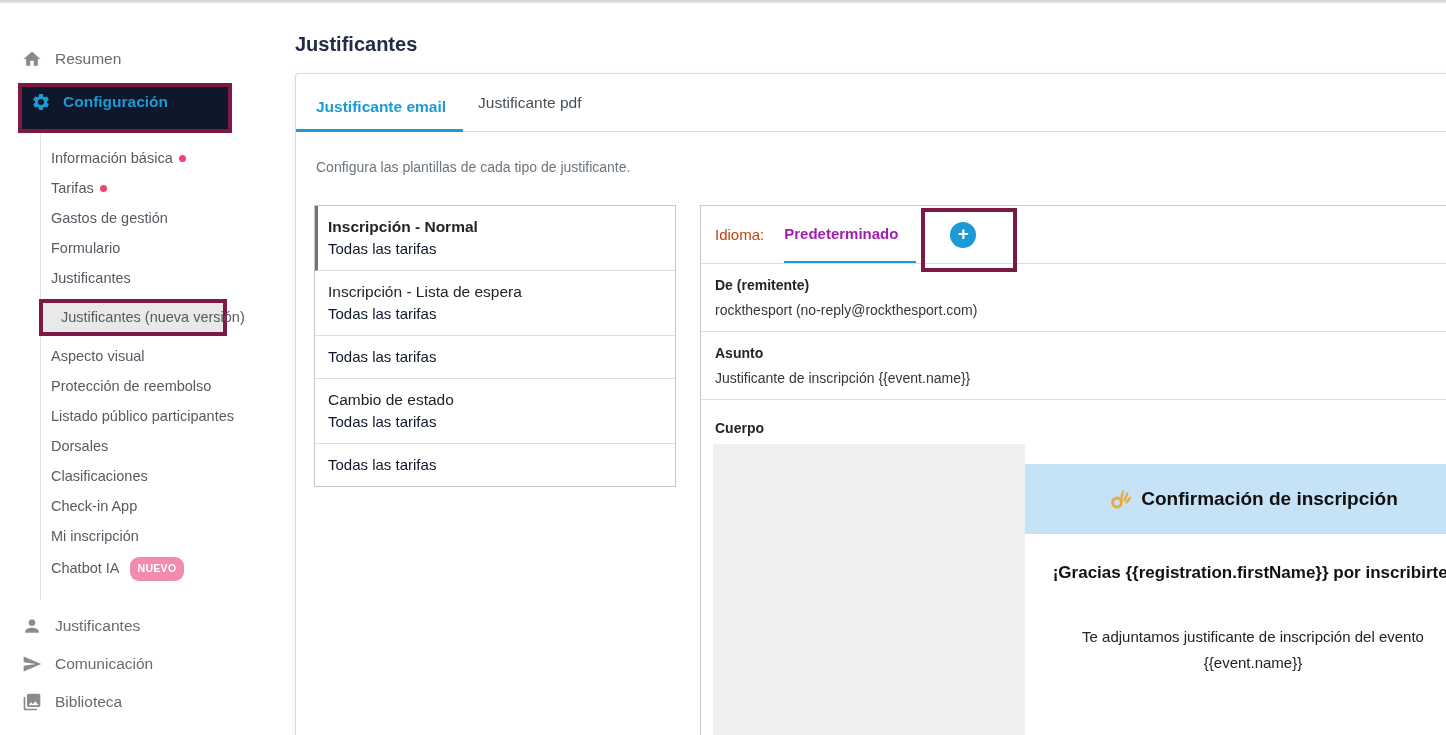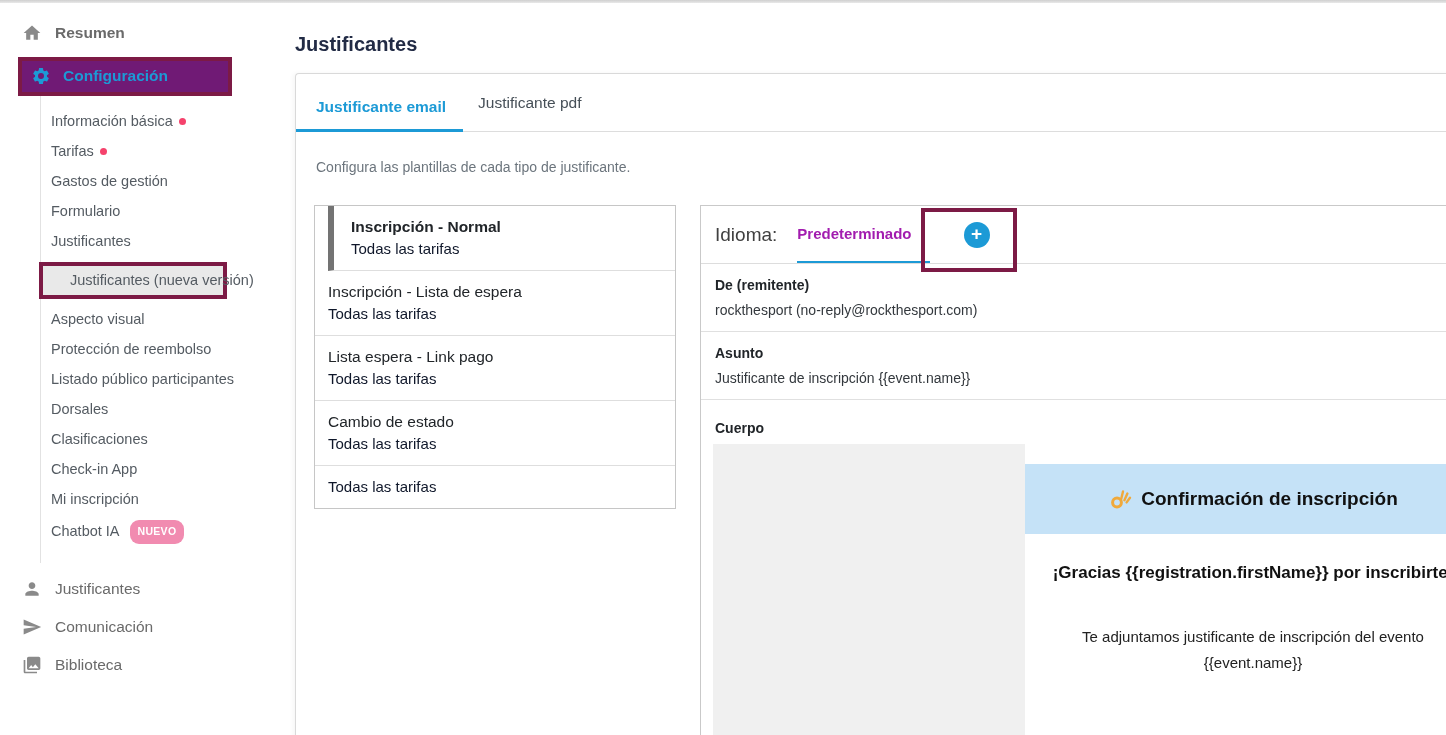--- a/index.html
+++ b/index.html
@@ -9,37 +9,37 @@
     font-family:"Liberation Sans", sans-serif; color:#333;
   }
   .top-strip { position:absolute; top:0; left:0; width:1446px; height:3px;
     background:linear-gradient(#cfcfcf,#e9e9e9); }
 
   
   .sidebar { position:absolute; left:0; top:3px; width:285px; height:732px; background:#fff; }
   .nav-item { display:flex; align-items:center; margin-left:22px; color:#6a6a6a; font-size:15.5px; }
   .nav-item .nico { width:20px; height:20px; flex:0 0 20px; }
   .nav-item .nlabel { margin-left:13px; }
-  .nav-resumen { margin-top:19px; height:22px;font-weight:bold; }
+  .nav-resumen { margin-top:45px; height:22px; }
 
   .config-box {
     margin:13px 0 0 18px; width:214px;
-    border:4px solid #7c1a45; background:#701a75;
-    display:flex; align-items:center; padding:5px 6px 6px 9px;
+    border:4px solid #7c1a45; background:#0f172a;
+    display:flex; align-items:center; padding:5px 6px 17px 9px;
   }
   .config-box .nico { width:20px; height:20px; flex:0 0 20px; }
   .config-box .nlabel { margin-left:12px; color:#1c9ad6; font-weight:bold; font-size:15.5px; }
 
   .subnav { margin:0 0 0 40px; border-left:1px solid #e2e2e2; padding:16px 0 8px 10px; }
   .subitem { display:block; width:186px; color:#545b62; font-size:14.5px;
     line-height:19px; margin-bottom:11px; text-decoration:none; cursor:pointer; }
   .dot { display:inline-block; width:7px; height:7px; border-radius:50%;
     background:#f5426c; margin-left:6px; vertical-align:1px; }
   .subitem-box { border:4px solid #7c1a45; background:#e9e9e9;
-    margin-left:-12px; padding:5px 8px 5px 27px; width:188px; }
+    margin-left:-12px; padding:5px 8px 5px 18px; width:188px; }
   .badge { display:inline-block; background:#f18bb0; color:#fff; font-size:10.5px;
     font-weight:bold; padding:2px 8px 3px; border-radius:9px; margin-left:10px; vertical-align:1px; letter-spacing:.3px; }
 
   .bottom-group { margin-top:14px; }
   .bottom-group .nav-item { margin-bottom:15px; height:23px; }
 
   
   .main { position:absolute; left:295px; top:0; width:1171px; height:735px; }
   .page-title { margin-top:33px; font-size:20px; font-weight:bold; color:#222b45; }
 
@@ -54,29 +54,29 @@
   .tab + .tab { margin-left:32px; }
   .tab-underline { position:absolute; left:0; bottom:-1px; width:167px; height:3px; background:#1c9ad6; }
 
   .desc { padding:27px 20px 0; font-size:14px; color:#6c757d; }
 
   .content-row { display:flex; align-items:flex-start; padding:30px 0 0 18px; gap:24px; }
 
   .tpl-list { width:362px; border:1px solid #c6c6c6; background:#fff; }
   .tpl-item { padding:10px 13px; border-bottom:1px solid #dedede; cursor:pointer; }
   .tpl-item:last-child { border-bottom:none; }
-  .tpl-item.selected { border-left:6px solid #737373; padding-left:17px;margin-left:13px; }
+  .tpl-item.selected { border-left:3px solid #737373; padding-left:10px; }
   .tpl-title { font-size:15.5px; color:#212529; line-height:22px; }
   .tpl-item.selected .tpl-title { font-weight:bold; }
   .tpl-sub { font-size:15px; color:#0f172a; line-height:22px; }
 
   .editor { flex:1; margin-right:-30px; border:1px solid #c9c9c9; background:#fff; height:560px; position:relative; }
   .lang-row { position:relative; height:58px; border-bottom:1px solid #dddddd;
     display:flex; align-items:center; padding-left:14px; }
-  .lang-label { font-size:19px; color:#404040; }
+  .lang-label { font-size:15px; color:#c2410c; }
   .lang-tab { height:100%; display:flex; align-items:center; margin-left:20px;
     padding-right:18px; border-bottom:2px solid #1c9ad6; color:#a21caf;
     font-weight:bold; font-size:15px; cursor:pointer; }
   .add-btn { width:26px; height:26px; border-radius:50%; background:#1c9ad6; color:#fff;
     display:flex; align-items:center; justify-content:center; margin-left:34px; cursor:pointer; }
   .add-btn .plus { font-size:19px; font-weight:bold; line-height:1; margin-top:-2px; }
   .annotation-plus { position:absolute; left:220px; top:2px; width:96px; height:64px;
     border:4px solid #7c1a45; pointer-events:none; }
 
   .field { padding:13px 14px; border-bottom:1px solid #e0e0e0; }
@@ -180,21 +180,20 @@
       <div class="tpl-list">
         <div class="tpl-item selected">
           <div class="tpl-title">Inscripción - Normal</div>
           <div class="tpl-sub">Todas las tarifas</div>
         </div>
         <div class="tpl-item">
           <div class="tpl-title">Inscripción - Lista de espera</div>
           <div class="tpl-sub">Todas las tarifas</div>
         </div>
         <div class="tpl-item">
-          <div class="tpl-title">Lista espera - Link pago</div>
           <div class="tpl-sub">Todas las tarifas</div>
         </div>
         <div class="tpl-item">
           <div class="tpl-title">Cambio de estado</div>
           <div class="tpl-sub">Todas las tarifas</div>
         </div>
         <div class="tpl-item">
           <div class="tpl-sub">Todas las tarifas</div>
         </div>
       </div>

